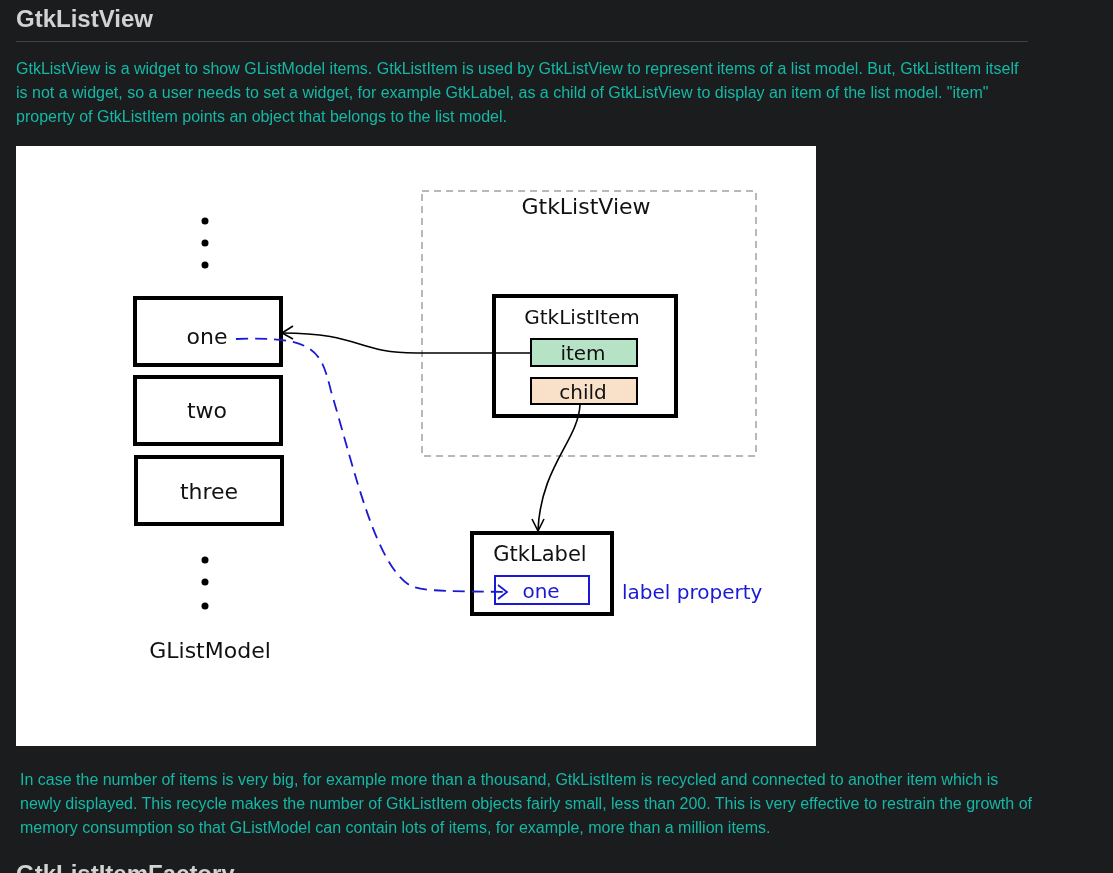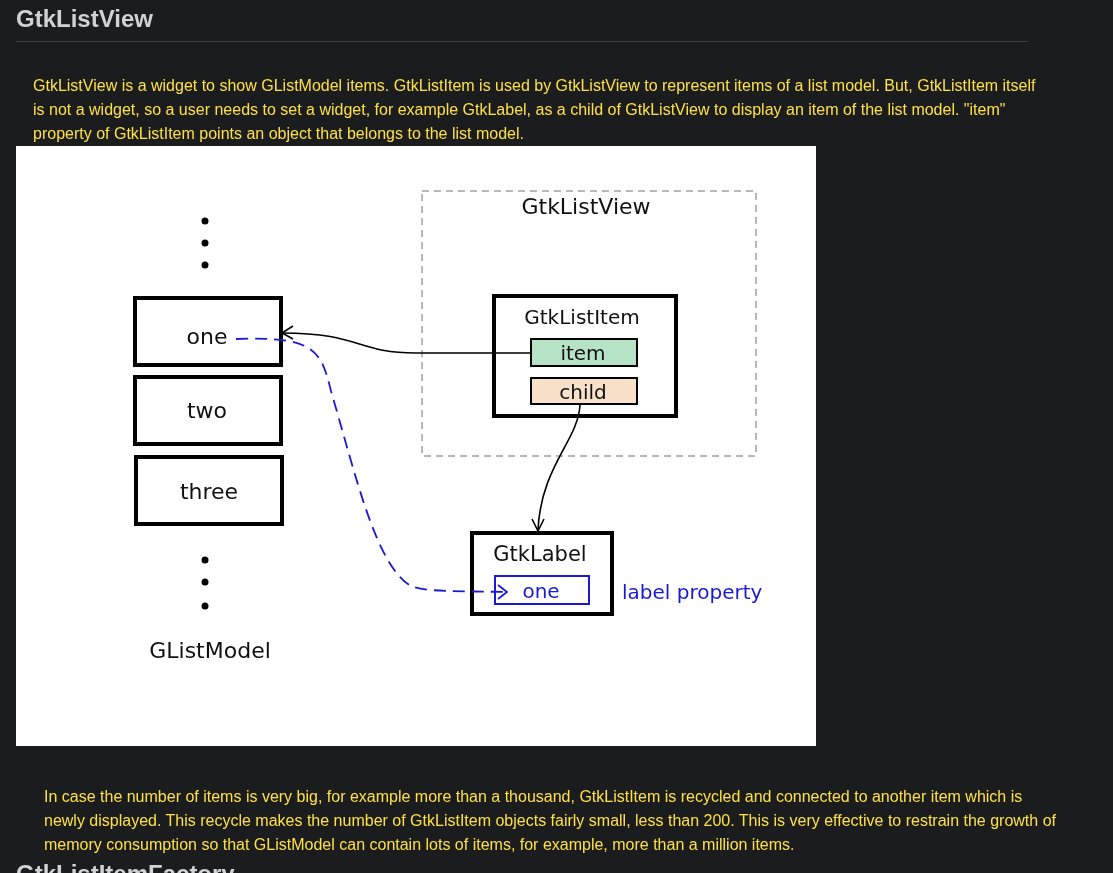--- a/index.html
+++ b/index.html
@@ -10,29 +10,29 @@
     position:relative;
   }
   .content { position:absolute; left:16px; top:0; width:1012px; }
   h1 {
     margin:0; padding-top:5px; height:36px;
     font-size:24px; font-weight:bold; color:#d2d2d2;
     border-bottom:1px solid #3f4144;
     line-height:28px;
   }
   p.para {
-    margin:17px; font-size:16px; line-height:24px; color:#fde047;
+    margin:0; font-size:16px; line-height:24px; color:#14b8a6;
   }
   #p1 { position:absolute; top:57px; left:0; width:1012px; }
   .figure {
     position:absolute; top:146px; left:0; width:800px; height:600px;
     background:#ffffff;
   }
   .figure svg { position:absolute; left:0; top:0; }
-  #p2 { position:absolute; top:768px; left:11px; width:1012px; }
+  #p2 { position:absolute; top:768px; left:4px; width:1012px; }
   h2 {
     position:absolute; top:860px; left:0; margin:0;
     font-size:24px; font-weight:bold; color:#d2d2d2; line-height:28px;
   }
   .dtext { font-family:"DejaVu Sans", sans-serif; }
 </style>
 </head>
 <body>
 
 <div class="content">

